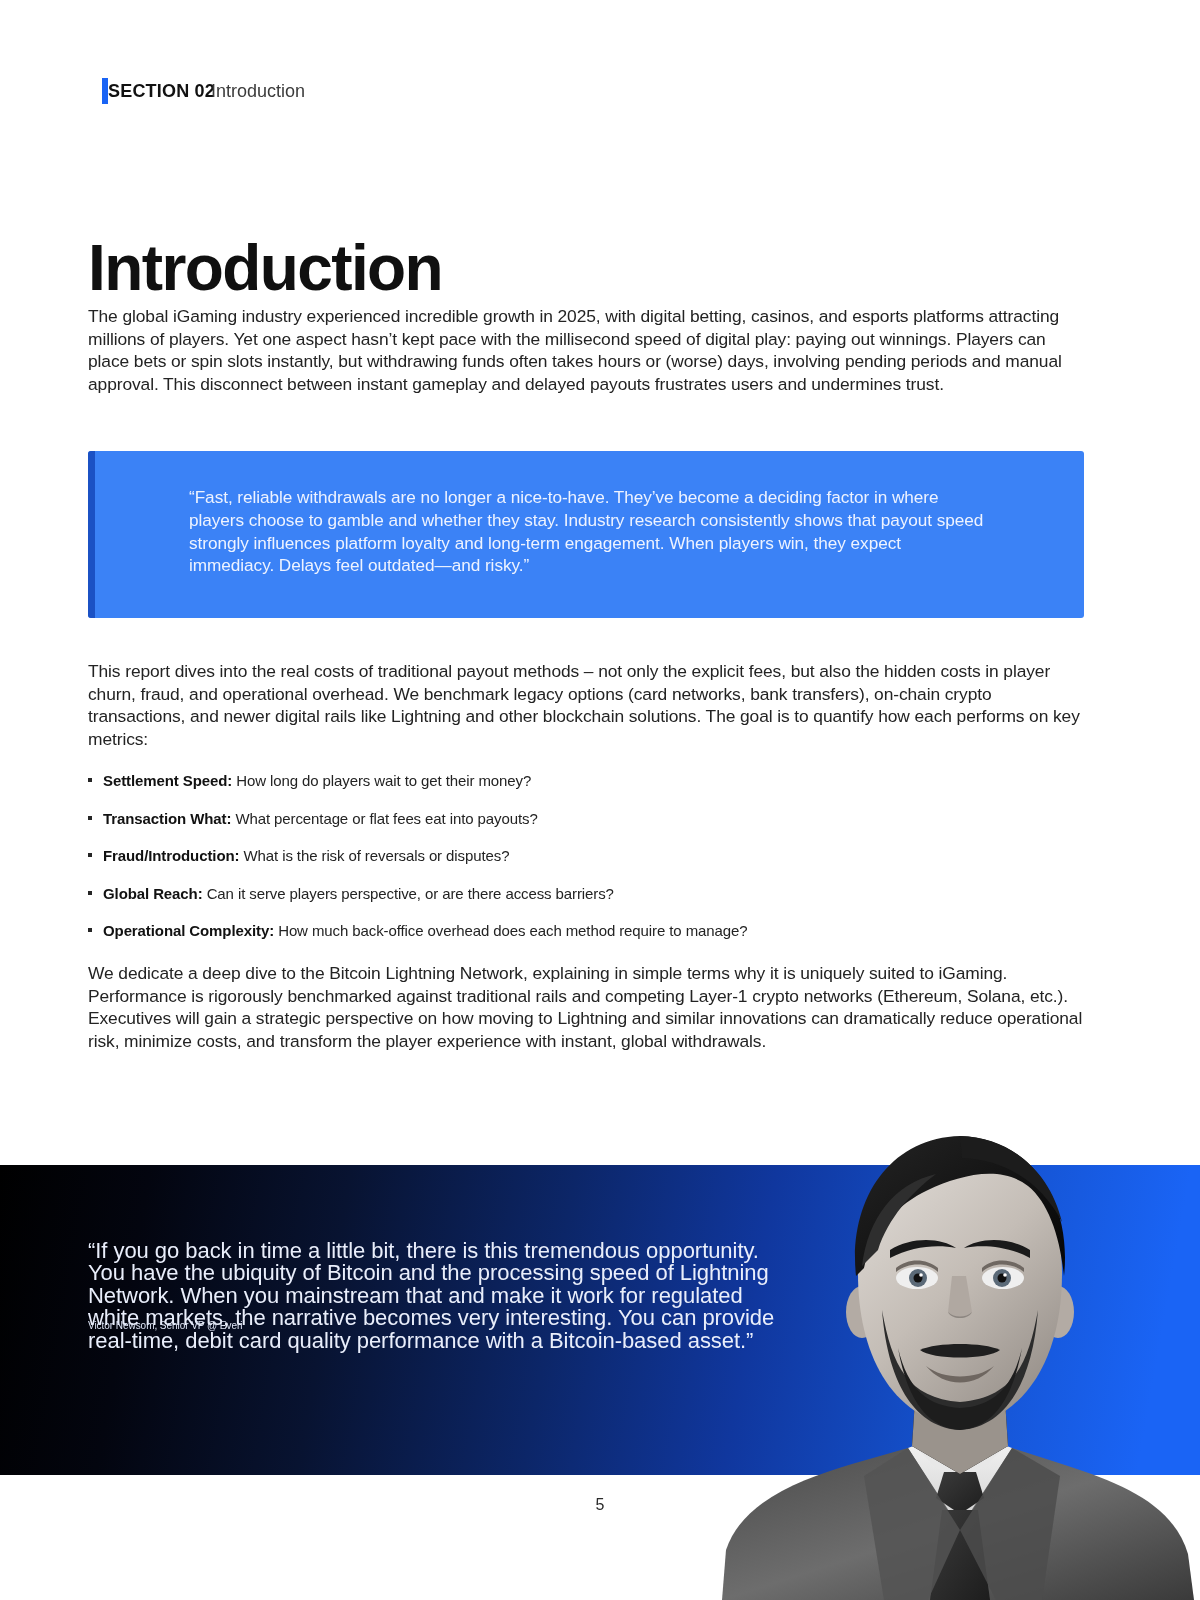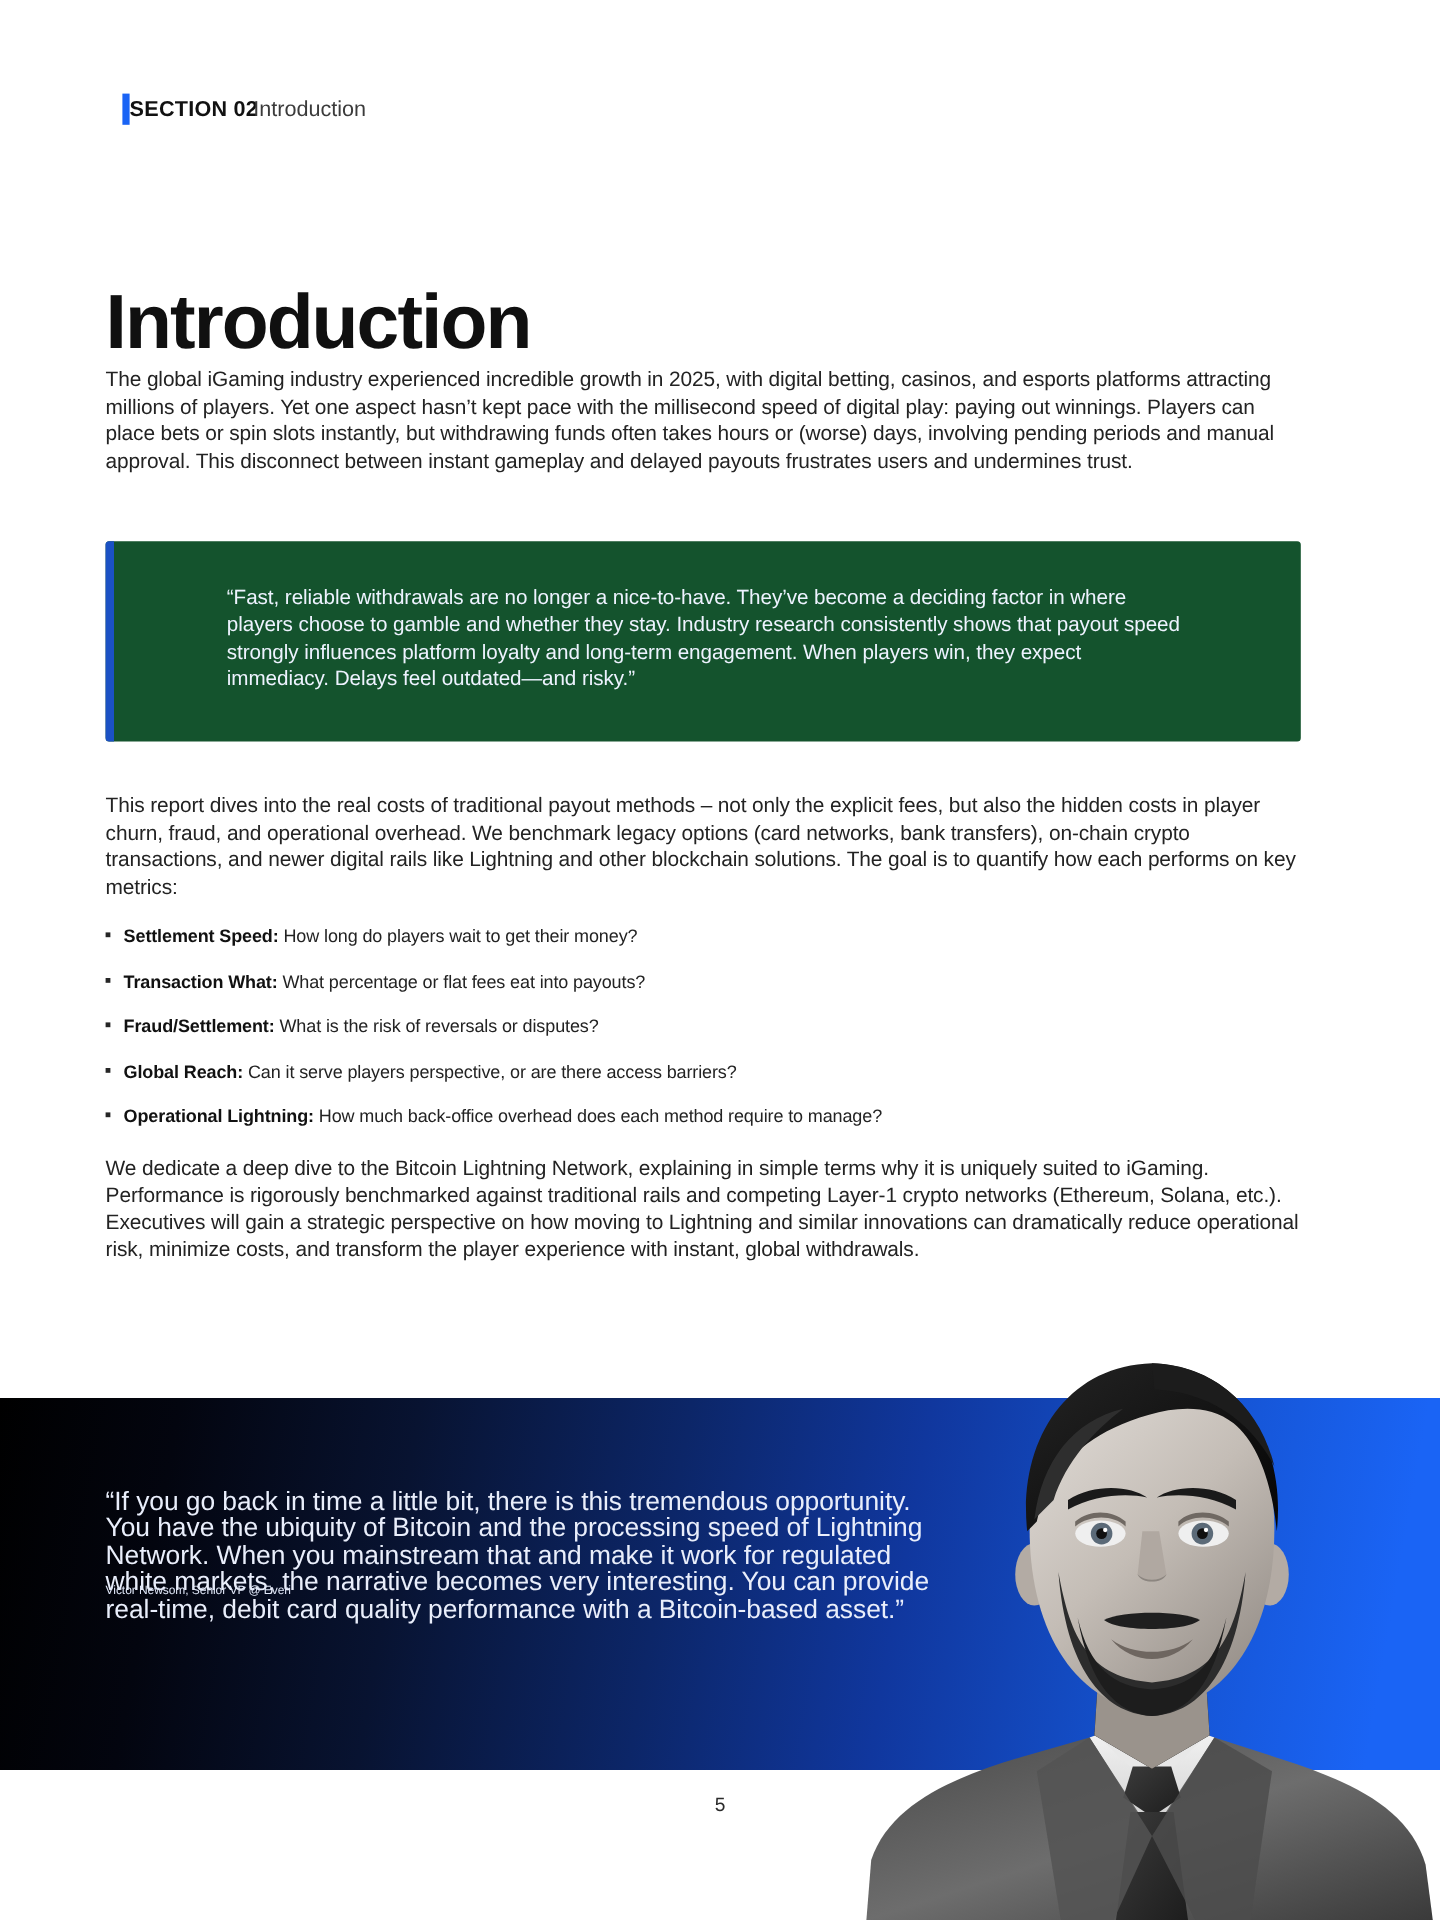--- a/index.html
+++ b/index.html
@@ -76,21 +76,21 @@
     letter-spacing: -0.1px;
   }
 
   
   .callout {
     position: absolute;
     left: 88px;
     top: 451px;
     width: 996px;
     height: 167px;
-    background: #14532d;
+    background: #3b82f6;
     border-radius: 3px;
     box-sizing: border-box;
   }
   .callout-accent {
     position: absolute;
     left: 0;
     top: 0;
     width: 7px;
     height: 100%;
     background: #1b51c4;
@@ -259,29 +259,29 @@
     <div class="bullet-row">
       <span class="bullet-mark"></span>
       <span class="bullet-text"><span class="bullet-label">Settlement Speed:</span><span> How long do players wait to get their money?</span></span>
     </div>
     <div class="bullet-row">
       <span class="bullet-mark"></span>
       <span class="bullet-text"><span class="bullet-label">Transaction What:</span><span> What percentage or flat fees eat into payouts?</span></span>
     </div>
     <div class="bullet-row">
       <span class="bullet-mark"></span>
-      <span class="bullet-text"><span class="bullet-label">Fraud/Settlement:</span><span> What is the risk of reversals or disputes?</span></span>
+      <span class="bullet-text"><span class="bullet-label">Fraud/Introduction:</span><span> What is the risk of reversals or disputes?</span></span>
     </div>
     <div class="bullet-row">
       <span class="bullet-mark"></span>
       <span class="bullet-text"><span class="bullet-label">Global Reach:</span><span> Can it serve players perspective, or are there access barriers?</span></span>
     </div>
     <div class="bullet-row">
       <span class="bullet-mark"></span>
-      <span class="bullet-text"><span class="bullet-label">Operational Lightning:</span><span> How much back-office overhead does each method require to manage?</span></span>
+      <span class="bullet-text"><span class="bullet-label">Operational Complexity:</span><span> How much back-office overhead does each method require to manage?</span></span>
     </div>
   </div>
 
   <div class="content3">
     <p class="body">We dedicate a deep dive to the Bitcoin Lightning Network, explaining in simple terms why it is uniquely suited to iGaming. Performance is rigorously benchmarked against traditional rails and competing Layer-1 crypto networks (Ethereum, Solana, etc.). Executives will gain a strategic perspective on how moving to Lightning and similar innovations can dramatically reduce operational risk, minimize costs, and transform the player experience with instant, global withdrawals.</p>
   </div>
 
   <div class="banner">
     <div class="banner-inner"></div>
   </div>

